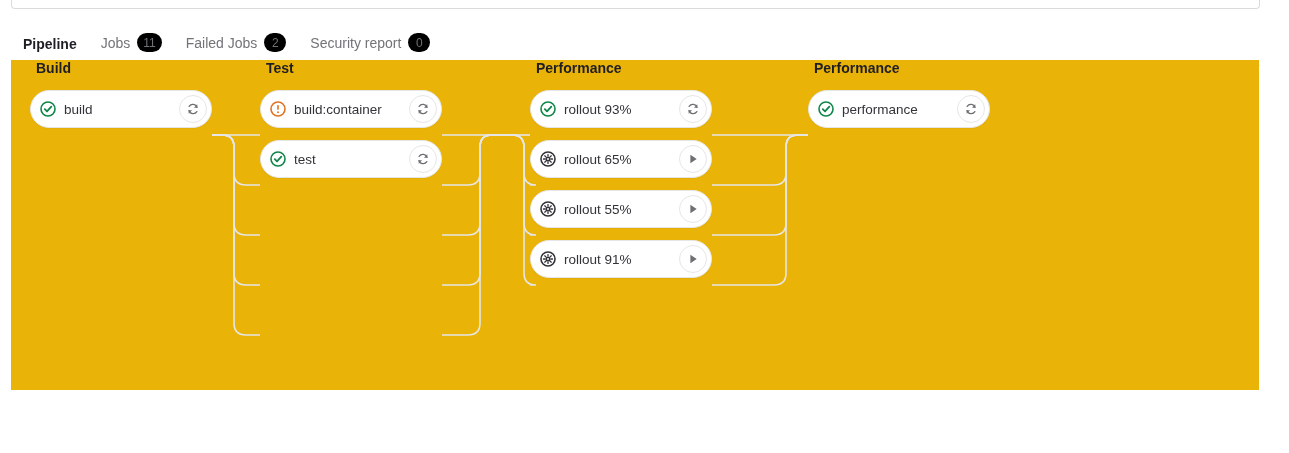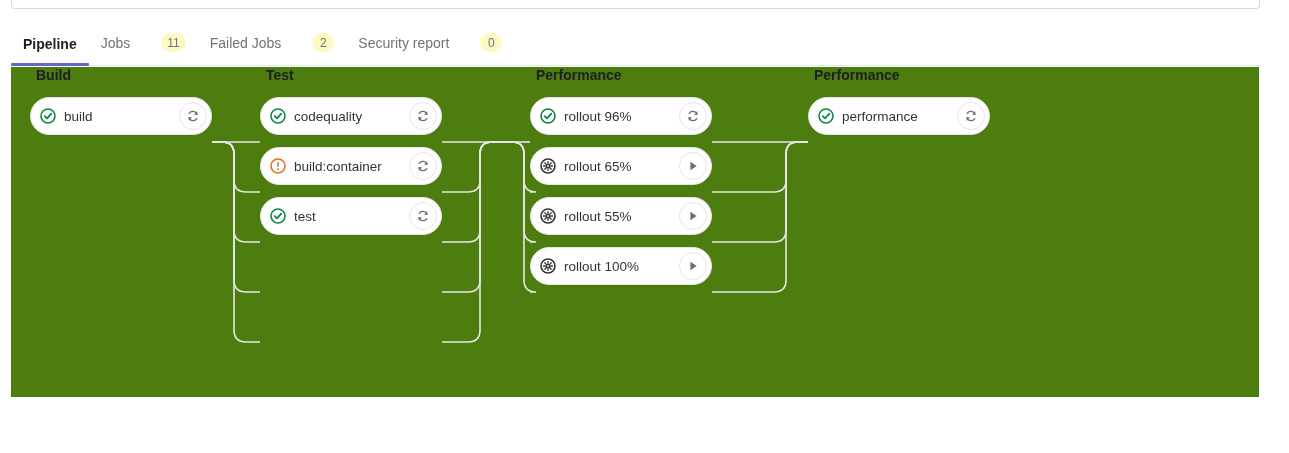--- a/index.html
+++ b/index.html
@@ -38,29 +38,29 @@
     white-space: nowrap;
   }
   .tab.active { color: #1f1e24; font-weight: bold; }
   .tab.active::after {
     content: ""; position: absolute; left: 0; right: 0; bottom: -1px;
     height: 3px; background: #6666c4; border-radius: 1px;
   }
   .tab-badge {
     display: inline-flex; align-items: center; justify-content: center;
     min-width: 22px; height: 19px; padding: 0 6px;
-    border-radius: 10px; background: #fef9c3; color: #737278;
-    font-size: 12px; font-weight: normal; line-height: 1; margin-left: 24px;
+    border-radius: 10px; background: #000000; color: #737278;
+    font-size: 12px; font-weight: normal; line-height: 1;
   }
 
   
   .graph-panel {
-    position: absolute; left: 11px; top: 67px;
+    position: absolute; left: 11px; top: 60px;
     width: 1248px; height: 330px;
-    background: #4d7c0f;
+    background: #eab308;
     overflow: hidden;
   }
 
   .stage { position: absolute; top: 0; }
   .stage-title {
     font-size: 14px; font-weight: bold; color: #1f1e24;
     margin: 0 0 14px 0; padding-left: 6px; white-space: nowrap;
   }
 
   
@@ -160,35 +160,20 @@
                 <path d="M3.4 9.8 A5 5 0 0 0 12.4 11.0" fill="none" stroke="#6e6e73" stroke-width="1.5" stroke-linecap="round"></path>
                 <path d="M3.1 13.4 L3.1 9.5 L6.9 9.5 Z" fill="#6e6e73"></path>
               </svg>
             </button>
           </div>
         </div>
         <div class="stage" style="left: 249px;">
           <div class="stage-title">Test</div>
           <div class="job">
             <svg viewBox="0 0 16 16" width="16" height="16" class="job-status">
-              <circle cx="8" cy="8" r="7" fill="none" stroke="#108548" stroke-width="1.6"></circle>
-              <path d="M4.8 8.2 L7 10.3 L11.3 5.6" fill="none" stroke="#108548" stroke-width="1.8" stroke-linecap="round" stroke-linejoin="round"></path>
-            </svg>
-            <span class="job-name">codequality</span>
-            <button class="job-action">
-              <svg viewBox="0 0 16 16" width="14" height="14">
-                <path d="M12.6 6.2 A5 5 0 0 0 3.6 5.0" fill="none" stroke="#6e6e73" stroke-width="1.5" stroke-linecap="round"></path>
-                <path d="M12.9 2.6 L12.9 6.5 L9.1 6.5 Z" fill="#6e6e73"></path>
-                <path d="M3.4 9.8 A5 5 0 0 0 12.4 11.0" fill="none" stroke="#6e6e73" stroke-width="1.5" stroke-linecap="round"></path>
-                <path d="M3.1 13.4 L3.1 9.5 L6.9 9.5 Z" fill="#6e6e73"></path>
-              </svg>
-            </button>
-          </div>
-          <div class="job">
-            <svg viewBox="0 0 16 16" width="16" height="16" class="job-status">
               <circle cx="8" cy="8" r="7" fill="none" stroke="#e17223" stroke-width="1.6"></circle>
               <rect x="7.2" y="3.9" width="1.6" height="5" rx="0.8" fill="#e17223"></rect>
               <circle cx="8" cy="11.2" r="0.95" fill="#e17223"></circle>
             </svg>
             <span class="job-name">build:container</span>
             <button class="job-action">
               <svg viewBox="0 0 16 16" width="14" height="14">
                 <path d="M12.6 6.2 A5 5 0 0 0 3.6 5.0" fill="none" stroke="#6e6e73" stroke-width="1.5" stroke-linecap="round"></path>
                 <path d="M12.9 2.6 L12.9 6.5 L9.1 6.5 Z" fill="#6e6e73"></path>
                 <path d="M3.4 9.8 A5 5 0 0 0 12.4 11.0" fill="none" stroke="#6e6e73" stroke-width="1.5" stroke-linecap="round"></path>
@@ -212,21 +197,21 @@
             </button>
           </div>
         </div>
         <div class="stage" style="left: 519px;">
           <div class="stage-title">Performance</div>
           <div class="job">
             <svg viewBox="0 0 16 16" width="16" height="16" class="job-status">
               <circle cx="8" cy="8" r="7" fill="none" stroke="#108548" stroke-width="1.6"></circle>
               <path d="M4.8 8.2 L7 10.3 L11.3 5.6" fill="none" stroke="#108548" stroke-width="1.8" stroke-linecap="round" stroke-linejoin="round"></path>
             </svg>
-            <span class="job-name">rollout 96%</span>
+            <span class="job-name">rollout 93%</span>
             <button class="job-action">
               <svg viewBox="0 0 16 16" width="14" height="14">
                 <path d="M12.6 6.2 A5 5 0 0 0 3.6 5.0" fill="none" stroke="#6e6e73" stroke-width="1.5" stroke-linecap="round"></path>
                 <path d="M12.9 2.6 L12.9 6.5 L9.1 6.5 Z" fill="#6e6e73"></path>
                 <path d="M3.4 9.8 A5 5 0 0 0 12.4 11.0" fill="none" stroke="#6e6e73" stroke-width="1.5" stroke-linecap="round"></path>
                 <path d="M3.1 13.4 L3.1 9.5 L6.9 9.5 Z" fill="#6e6e73"></path>
               </svg>
             </button>
           </div>
           <div class="job">
@@ -284,21 +269,21 @@
                 <rect x="7.35" y="2.9" width="1.3" height="2.5" rx="0.45" transform="rotate(90 8 8)"></rect>
                 <rect x="7.35" y="2.9" width="1.3" height="2.5" rx="0.45" transform="rotate(135 8 8)"></rect>
                 <rect x="7.35" y="2.9" width="1.3" height="2.5" rx="0.45" transform="rotate(180 8 8)"></rect>
                 <rect x="7.35" y="2.9" width="1.3" height="2.5" rx="0.45" transform="rotate(225 8 8)"></rect>
                 <rect x="7.35" y="2.9" width="1.3" height="2.5" rx="0.45" transform="rotate(270 8 8)"></rect>
                 <rect x="7.35" y="2.9" width="1.3" height="2.5" rx="0.45" transform="rotate(315 8 8)"></rect>
                 <circle cx="8" cy="8" r="2.6" fill="#333238"></circle>
                 <circle cx="8" cy="8" r="1" fill="#ffffff"></circle>
               </g>
             </svg>
-            <span class="job-name">rollout 100%</span>
+            <span class="job-name">rollout 91%</span>
             <button class="job-action">
               <svg viewBox="0 0 16 16" width="14" height="14">
                 <path d="M5 3.2 L12.2 8 L5 12.8 Z" fill="#6e6e73"></path>
               </svg>
             </button>
           </div>
         </div>
         <div class="stage" style="left: 797px;">
           <div class="stage-title">Performance</div>
           <div class="job">

